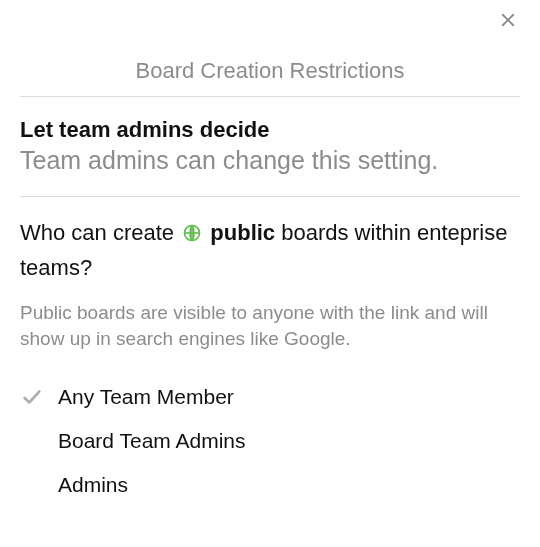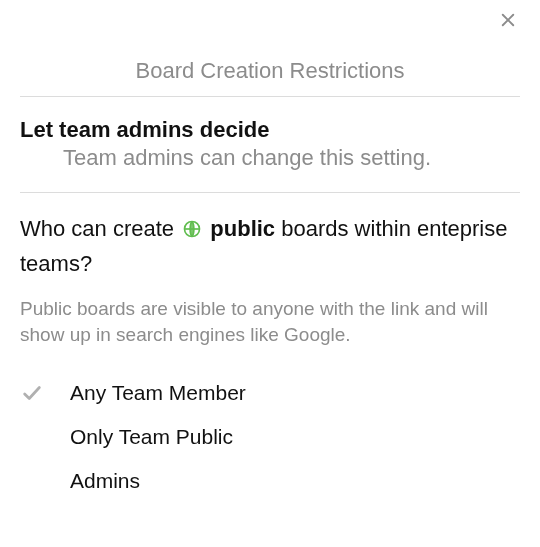--- a/index.html
+++ b/index.html
@@ -43,24 +43,23 @@
     }
     .section {
       padding: 20px 20px 18px;
     }
     .section-heading {
       font-size: 22px;
       font-weight: 700;
       color: #111;
     }
     .section-sub {
-      font-size: 22px;
+      font-size: 25px;
       color: #8c8c8c;
       line-height: 1.4;
-      margin-left: 43px;
     }
     .question {
       font-size: 22px;
       color: #111;
       line-height: 1.45;
       margin-bottom: 16px;
     }
     .globe-icon {
       display: inline-block;
       vertical-align: -3px;
@@ -72,21 +71,21 @@
     .explain {
       font-size: 19px;
       color: #8c8c8c;
       line-height: 1.4;
       margin-bottom: 22px;
     }
     .options { padding: 0 0 10px; }
     .option {
       display: flex;
       align-items: center;
-      gap: 26px;
+      gap: 14px;
       padding: 10px 0;
       cursor: pointer;
       font-size: 21px;
       color: #111;
     }
     .check-slot {
       width: 24px;
       height: 24px;
       display: flex;
       align-items: center;
@@ -141,20 +140,20 @@
     <div class="option">
       <span class="check-slot">
         <svg viewBox="0 0 24 24" fill="none" stroke="currentColor" stroke-width="3" stroke-linecap="round" stroke-linejoin="round">
           <polyline points="4,13 9,18 20,6"></polyline>
         </svg>
       </span>
       <span>Any Team Member</span>
     </div>
     <div class="option">
       <span class="check-slot"></span>
-      <span>Only Team Public</span>
+      <span>Board Team Admins</span>
     </div>
     <div class="option">
       <span class="check-slot"></span>
       <span>Admins</span>
     </div>
   </div>
 </div>
 
 </body></html>

